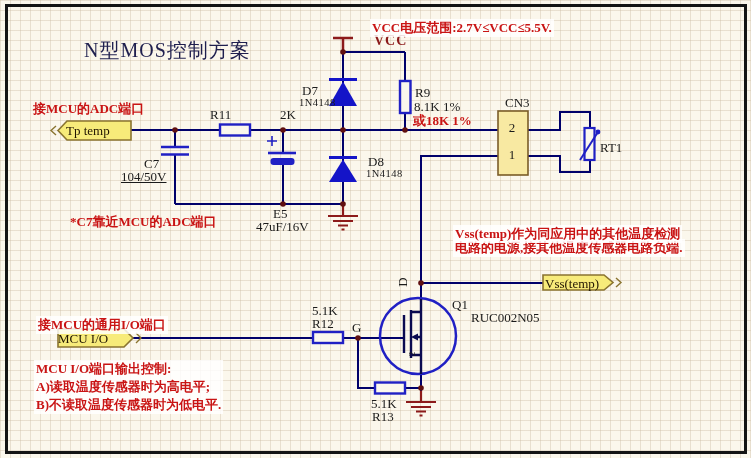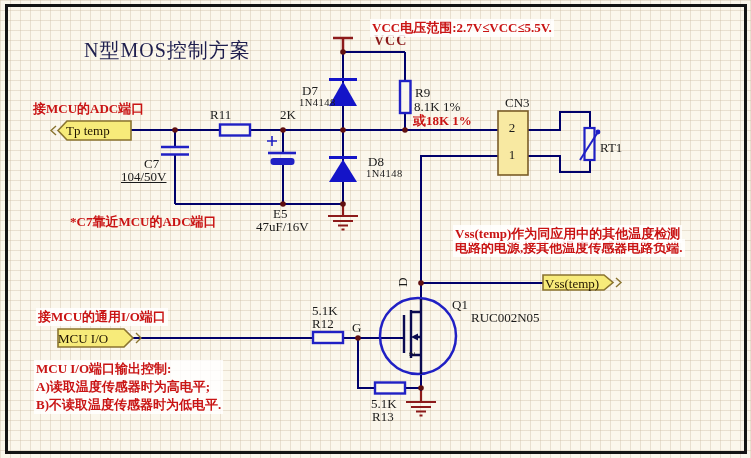--- a/index.html
+++ b/index.html
@@ -171,21 +171,21 @@
   <div class="t ann wbg" style="left:453px;top:225px;">Vss(temp)作为同应用中的其他温度检测</div>
 
   <div class="t portlbl" style="left:545px;top:276px;width:58px;">Vss(temp)</div>
 
   <div class="t lbl rot" style="left:398px;top:274px;">D</div>
   <div class="t lbl" style="left:352px;top:320px;">G</div>
   <div class="t mini rot" style="left:410px;top:349px;">2</div>
   <div class="t lbl" style="left:452px;top:297px;">Q1</div>
   <div class="t lbl" style="left:451px;top:310px;margin-left:20px;">RUC002N05</div>
 
-  <div class="t ann wbg" style="left:36px;top:308px;">接MCU的通用I/O端口</div>
+  <div class="t ann wbg" style="left:36px;top:316px;">接MCU的通用I/O端口</div>
   <div class="t portlbl" style="left:58px;top:331px;width:66px;">MCU I/O</div>
 
   <div class="t lbl" style="left:312px;top:303px;">5.1K</div>
   <div class="t lbl" style="left:312px;top:316px;">R12</div>
 
   <div class="t wbg" style="left:34px;top:360px;">
     <div class="ann">MCU I/O端口输出控制:</div>
     <div class="ann">A)读取温度传感器时为高电平;</div>
     <div class="ann">B)不读取温度传感器时为低电平.</div>
   </div>

